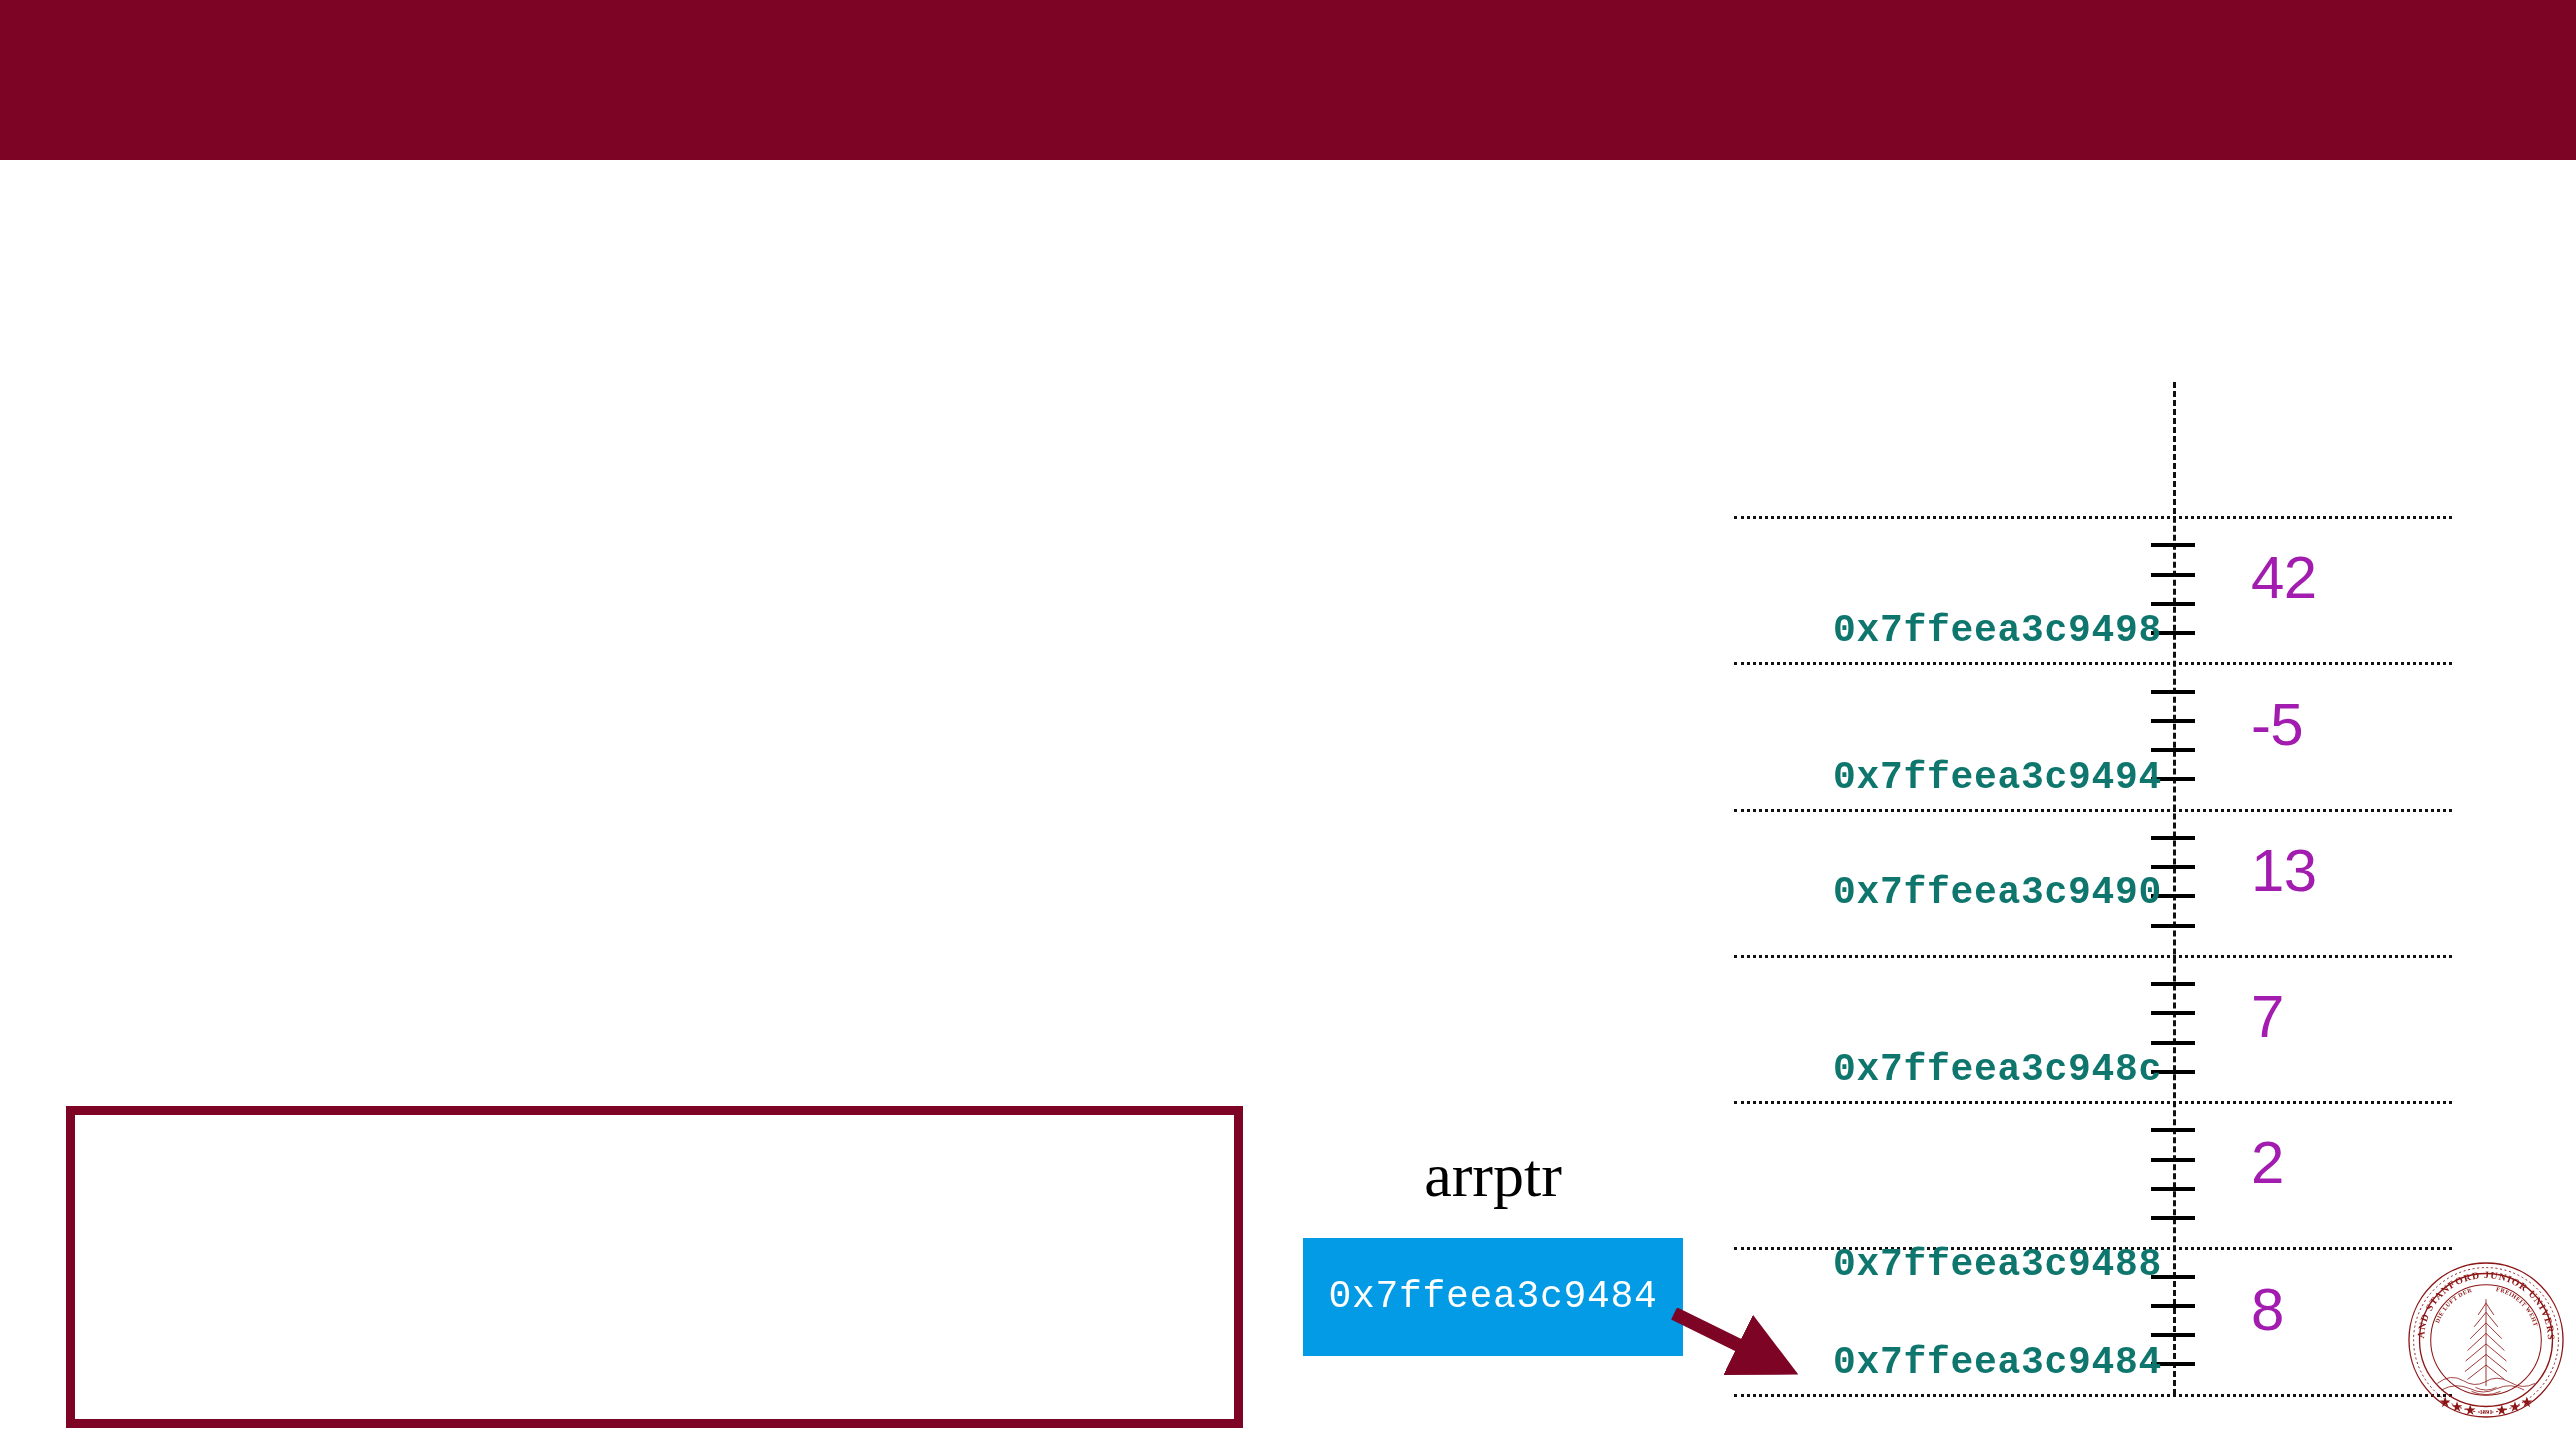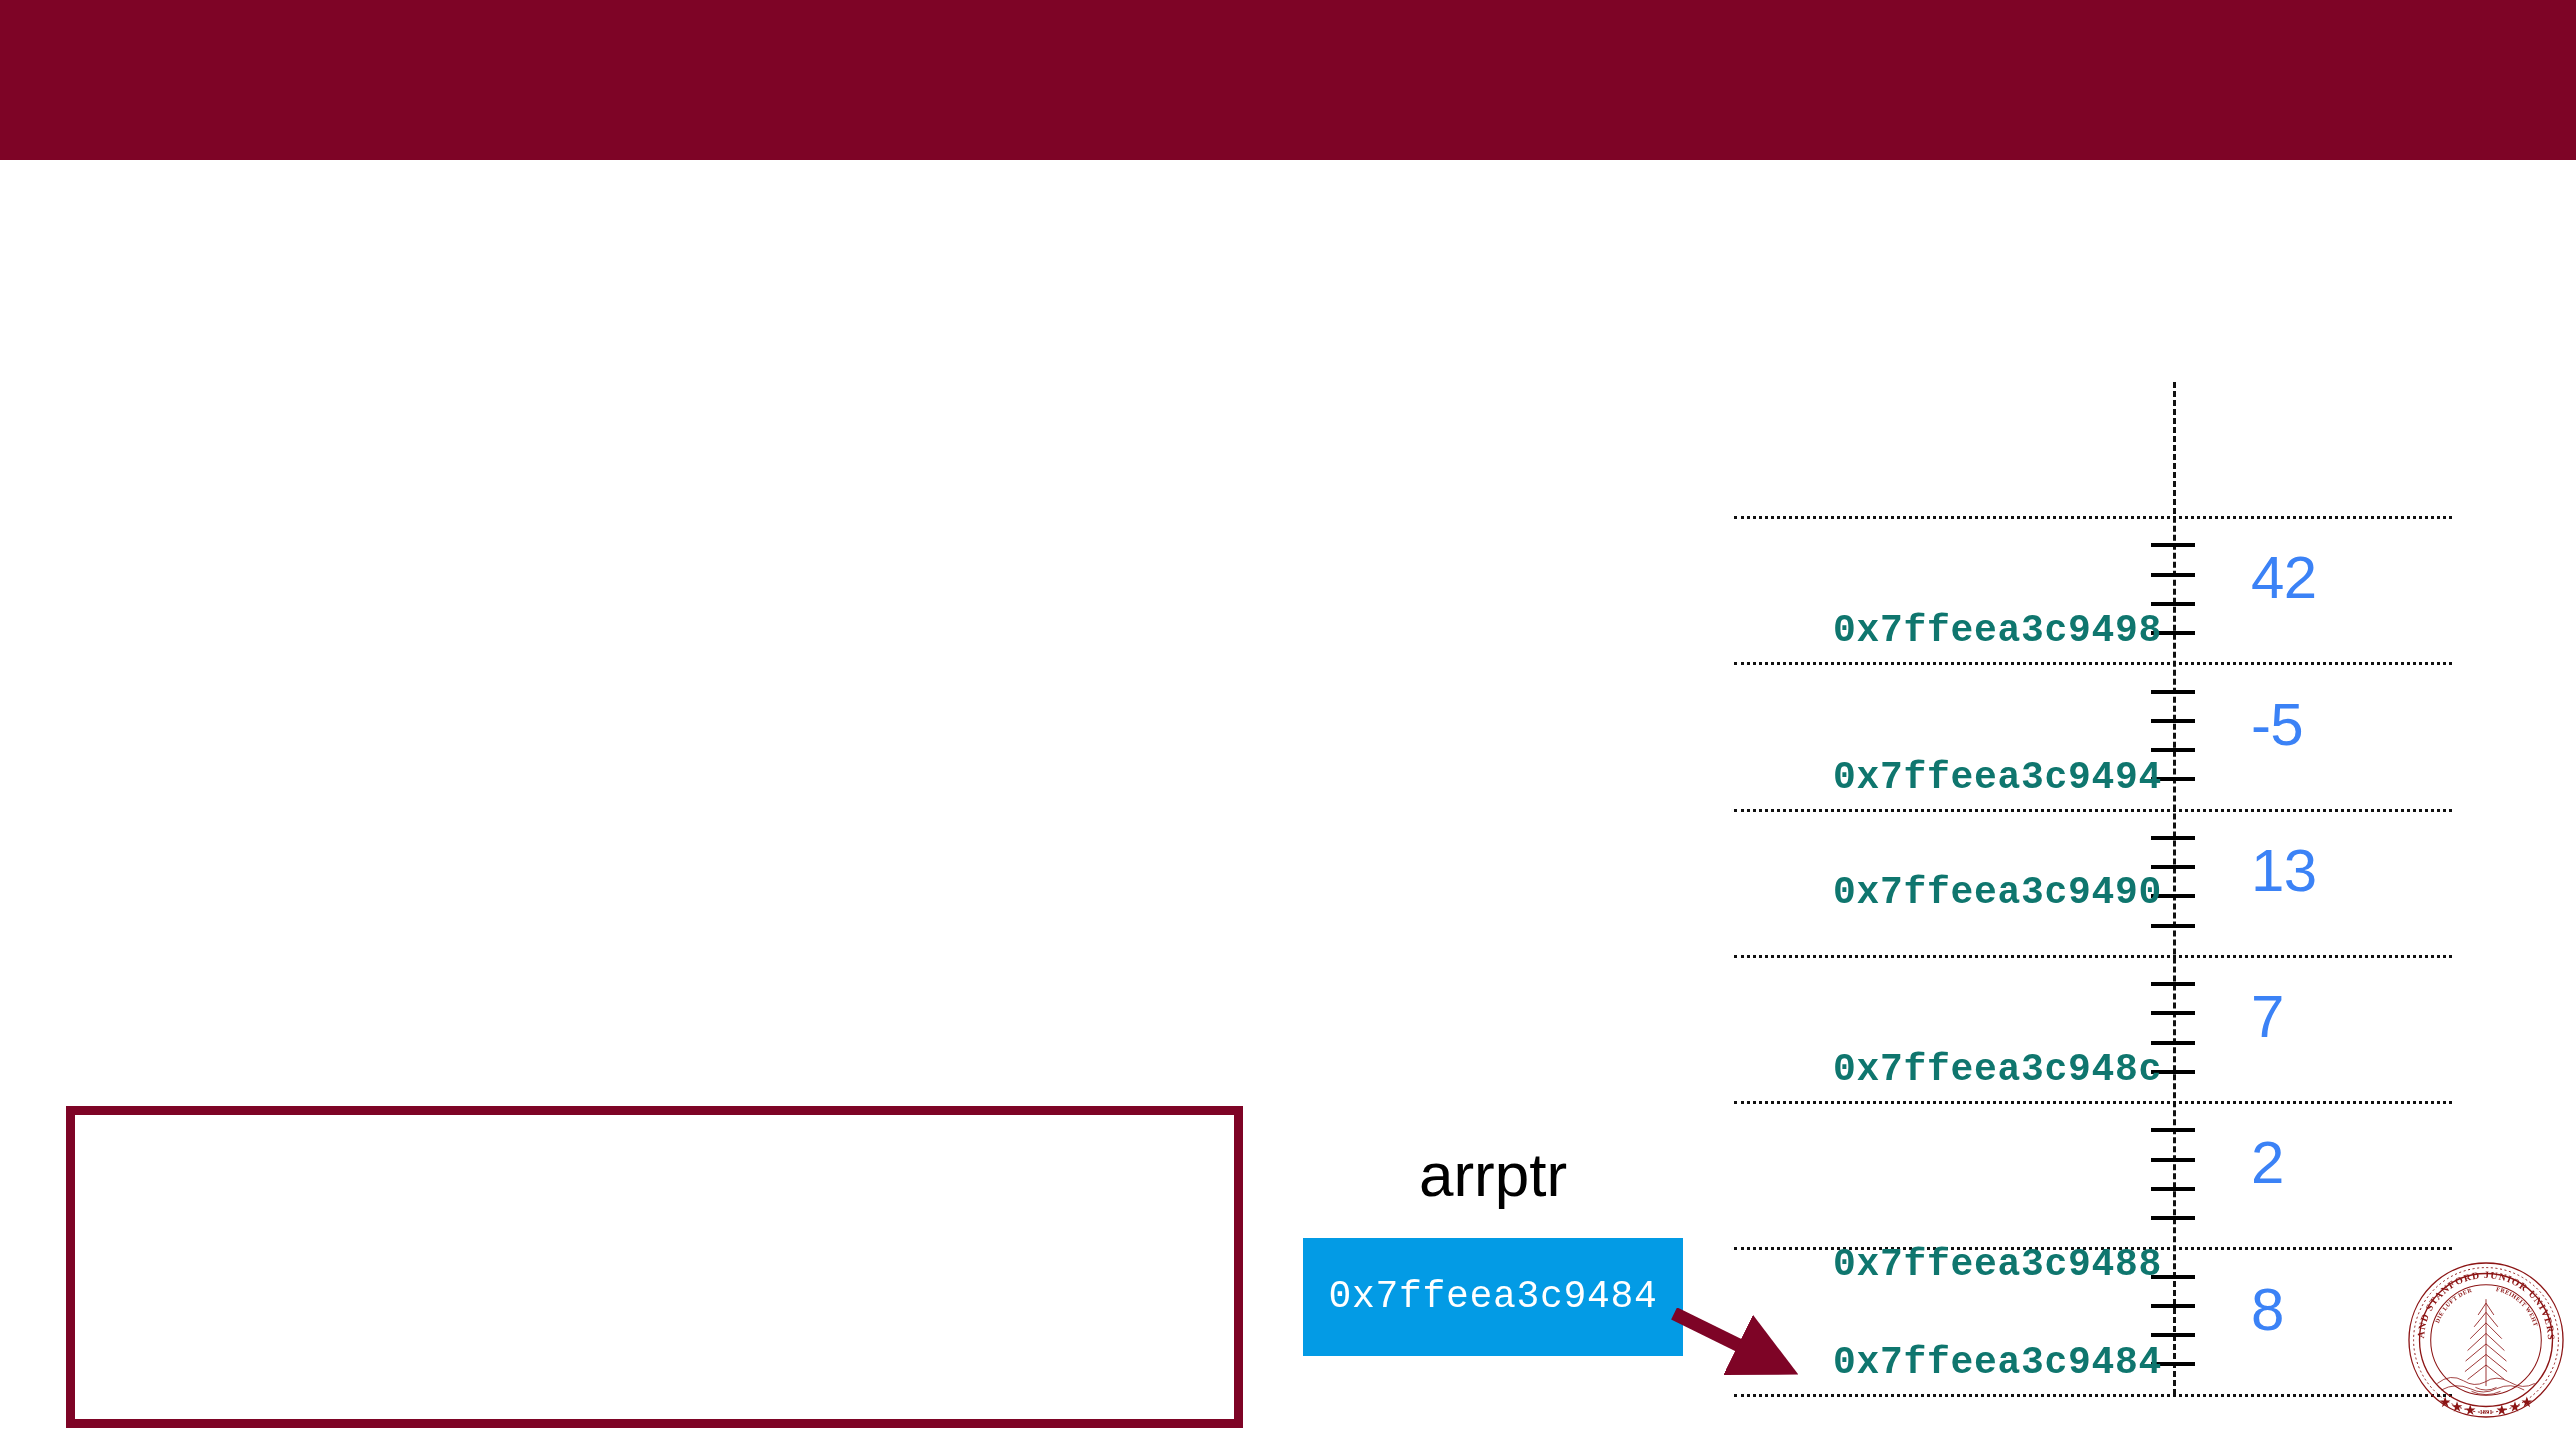--- a/index.html
+++ b/index.html
@@ -123,33 +123,33 @@
   }
 
   
   .val-label {
     position: absolute;
     left: 517px;
     width: 188px;
     text-align: left;
     font-family: "Liberation Sans", sans-serif;
     font-size: 60px;
-    color: #3b82f6;
+    color: #a21caf;
     line-height: 1;
     letter-spacing: -0.7px;
   }
 
   
   #ptr-name {
     position: absolute;
     left: 1303px;
     top: 1144px;
     width: 380px;
     text-align: center;
-    font-family: Liberation Sans, sans-serif;
+    font-family: Liberation Serif, serif;
     font-size: 62px;
     font-weight: 400;
     color: #000000;
     line-height: 1;
   }
   #ptr-box {
     position: absolute;
     left: 1303px;
     top: 1238px;
     width: 380px;

